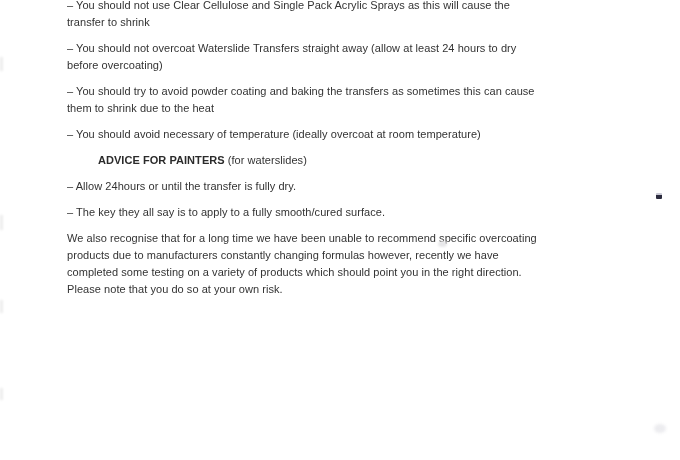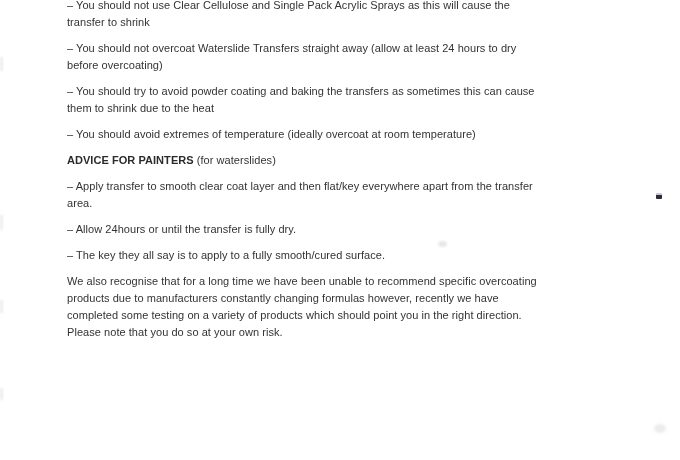--- a/index.html
+++ b/index.html
@@ -27,20 +27,21 @@
   .doc p {
     margin: 0 0 9px 0;
     white-space: pre-line;
   }
   .doc p.first {
     margin-top: -3px;
   }
   .heading strong {
     font-weight: 700;
     color: #2b2b2b;
+    margin-left: 31px;
   }
   
   .artifact {
     position: absolute;
   }
   .speck-dark {
     left: 656px;
     top: 193px;
     width: 6px;
     height: 4px;
@@ -80,26 +81,24 @@
 </head>
 <body>
 
 <div class="doc">
   <p class="first">– You should not use Clear Cellulose and Single Pack Acrylic Sprays as this will cause the
 transfer to shrink</p>
   <p>– You should not overcoat Waterslide Transfers straight away (allow at least 24 hours to dry
 before overcoating)</p>
   <p>– You should try to avoid powder coating and baking the transfers as sometimes this can cause
 them to shrink due to the heat</p>
-  <p>– You should avoid extremes of temperature (ideally overcoat at room temperature)</p>
+  <p>– You should avoid necessary of temperature (ideally overcoat at room temperature)</p>
 
   <p class="heading"><strong>ADVICE FOR PAINTERS</strong><span> (for waterslides)</span></p>
 
-  <p>– Apply transfer to smooth clear coat layer and then flat/key everywhere apart from the transfer
-area.</p>
   <p>– Allow 24hours or until the transfer is fully dry.</p>
   <p>– The key they all say is to apply to a fully smooth/cured surface.</p>
 
   <p>We also recognise that for a long time we have been unable to recommend specific overcoating
 products due to manufacturers constantly changing formulas however, recently we have
 completed some testing on a variety of products which should point you in the right direction.
 Please note that you do so at your own risk.</p>
 </div>
 
 <div class="artifact speck-dark"></div>

